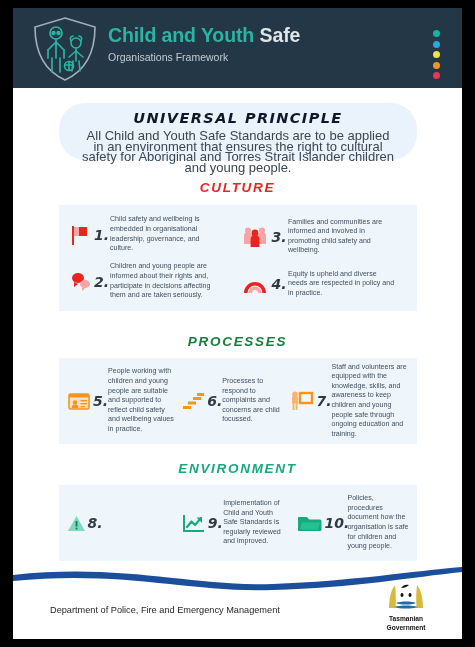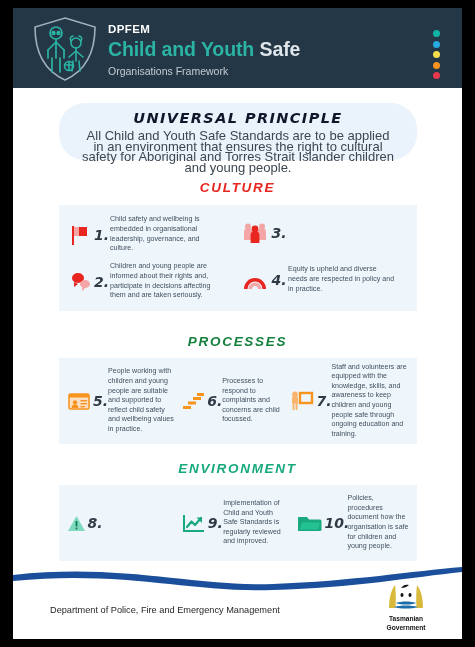--- a/index.html
+++ b/index.html
@@ -71,21 +71,20 @@
           <path d="M45 35 L38 41 M45 35 L52 41"></path>
           <line x1="42" y1="45" x2="41" y2="55"></line>
           <line x1="48" y1="45" x2="49" y2="55"></line>
           <circle cx="38" cy="50" r="4.5"></circle>
           <path d="M34 49 L42 49 M38 45.5 L38 54.5"></path>
         </g>
       </svg>
     </div>
 
     <div class="brand">
-      <div class="brand-top">DPFEM</div>
       <div class="brand-main">
         <span class="t1">Child and Youth</span>
         <span class="t2">Safe</span>
       </div>
       <div class="brand-sub">Organisations Framework</div>
     </div>
 
     <div class="dots">
       <div class="dot" style="background:#12b5a5"></div>
       <div class="dot" style="background:#29abe2"></div>
@@ -137,20 +136,21 @@
             <svg width="24" height="22" viewBox="0 0 24 22">
               <circle cx="5" cy="4.5" r="3" fill="#f4a6a6"></circle>
               <path d="M1 10 a4 4 0 0 1 8 0 v8 h-8 z" fill="#f4a6a6"></path>
               <circle cx="19" cy="4.5" r="3" fill="#f4a6a6"></circle>
               <path d="M15 10 a4 4 0 0 1 8 0 v8 h-8 z" fill="#f4a6a6"></path>
               <circle cx="12" cy="7" r="3.4" fill="#e8251f"></circle>
               <path d="M7.6 13 a4.4 4.4 0 0 1 8.8 0 v8 h-8.8 z" fill="#e8251f"></path>
             </svg>
           </div>
           <div class="num" style="width:18px;">3.</div>
+          <div class="txt" style="width:108px;">Families and communities are informed and involved in promoting child safety and wellbeing.</div>
         </div>
 
         <div class="item">
           <div class="ico" style="width:30px;">
             <svg width="24" height="20" viewBox="0 0 24 20">
               <path d="M1 19 a11 11 0 0 1 22 0 h-3.5 a7.5 7.5 0 0 0 -15 0 z" fill="#e8251f"></path>
               <path d="M5.5 19 a6.5 6.5 0 0 1 13 0 h-3.5 a3 3 0 0 0 -6 0 z" fill="#f4a6a6"></path>
             </svg>
           </div>
           <div class="num" style="width:18px;">4.</div>

